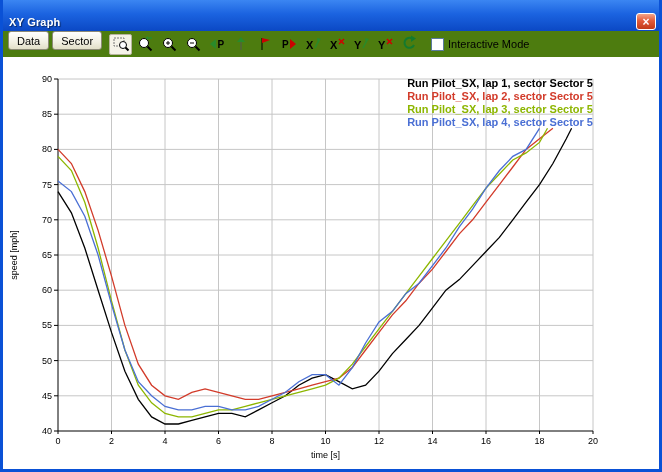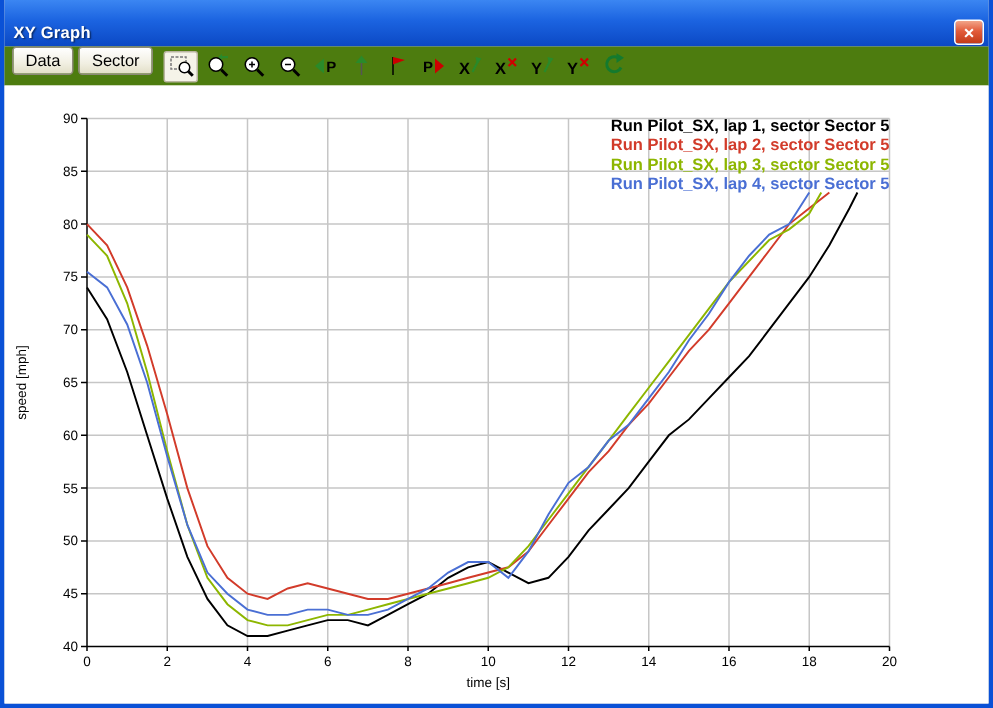--- a/index.html
+++ b/index.html
@@ -129,20 +129,24 @@
           </svg>
       </button>
       <button class="ibtn" title="refresh">
         <svg width="18" height="18">
             <path d="M14,10 a5,5 0 1,1 -2,-6.5" fill="none" stroke="#147a2e" stroke-width="2"></path>
             <polygon points="11,0.5 11,7 16,3.5" fill="#147a2e"></polygon>
           </svg>
       </button>
     </div>
 
+    <label class="chk">
+      <span class="box"></span>
+      <span>Interactive Mode</span>
+    </label>
   </div>
 
   <div class="chartpanel">
     <svg id="chart-svg" width="656" height="424">
         <line x1="108.5" y1="22" x2="108.5" y2="374" stroke="#c6c6c6"></line>
         <line x1="162" y1="22" x2="162" y2="374" stroke="#c6c6c6"></line>
         <line x1="215.5" y1="22" x2="215.5" y2="374" stroke="#c6c6c6"></line>
         <line x1="269" y1="22" x2="269" y2="374" stroke="#c6c6c6"></line>
         <line x1="322.5" y1="22" x2="322.5" y2="374" stroke="#c6c6c6"></line>
         <line x1="376" y1="22" x2="376" y2="374" stroke="#c6c6c6"></line>

